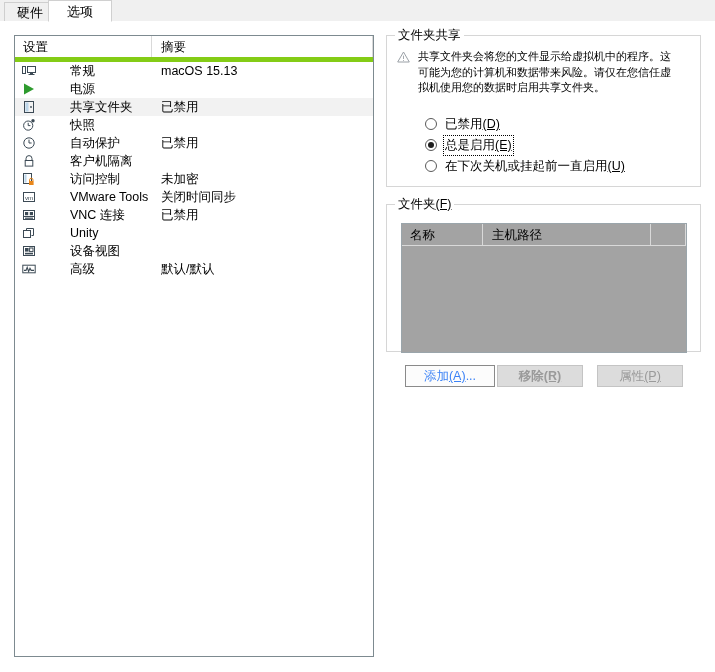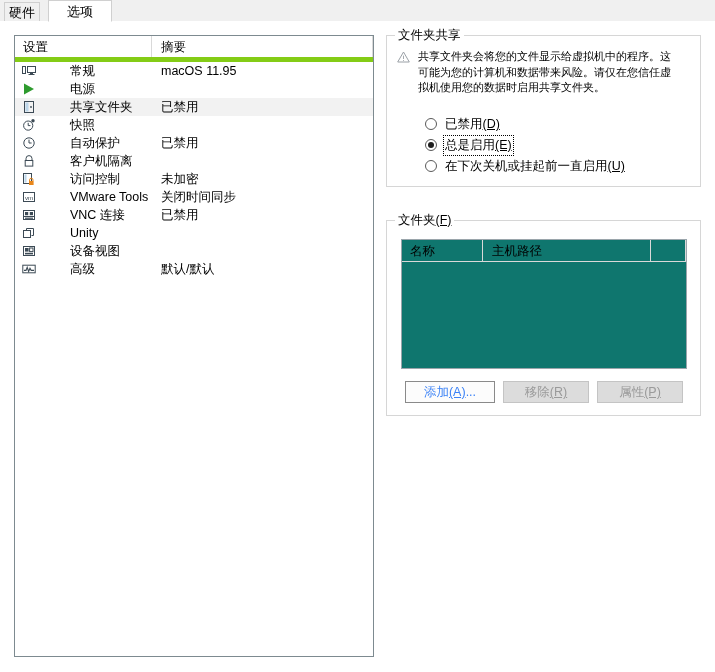--- a/index.html
+++ b/index.html
@@ -20,21 +20,21 @@
   .tabstrip {
     position: absolute;
     left: 0; top: 0;
     width: 715px; height: 22px;
   }
   .tab {
     position: absolute;
     top: 2px;
     height: 20px;
     line-height: 19px;
-    padding: 0 4px;
+    padding: 0 12px;
     font-size: 13px;
     background: #f0f0f0;
     border: 1px solid #d0d0d0;
     border-bottom: none;
     box-sizing: border-box;
     text-align: center;
     color: #000;
   }
   .tab.inactive {
     left: 4px;
@@ -145,21 +145,21 @@
   }
   .groupbox > .gb-title {
     position: absolute;
     left: 8px; top: -8px;
     background: #ffffff;
     padding: 0 3px;
     font-size: 12.5px;
     line-height: 14px;
   }
   #gb-sharing { height: 152px; }
-  #gb-folders { margin-top: 33px; height: 196px; }
+  #gb-folders { margin-top: 17px; height: 148px; }
 
   .warn-wrap {
     position: absolute;
     left: 10px; top: 13px;
     width: 290px;
   }
   .warn-icon {
     position: absolute;
     left: 0; top: 2px;
     width: 13px; height: 12px;
@@ -209,21 +209,21 @@
     outline-offset: -1px;
   }
   .mn { text-decoration: underline; }
 
   
   .ftable {
     position: absolute;
     left: 14px; top: 18px;
     width: 286px; height: 130px;
     border: 1px solid #9aa5ab;
-    background: #0f766e;
+    background: #a3a3a3;
     box-sizing: border-box;
   }
   .ftable-head {
     position: relative;
     height: 21px;
     border-bottom: 1px solid #d9d9d9;
   }
   .fth {
     position: absolute;
     top: 3px;
@@ -263,21 +263,21 @@
     left: 0;
     width: 90px;
     background: #fcfcfc;
     border-color: #8a8a8a;
   }
   .btn.disabled {
     background: #dcdcdc;
     border-color: #c4c4c4;
     color: #9a9a9a;
   }
-  .btn.b2 { left: 98px; width: 86px; }
+  .btn.b2 { left: 92px; width: 86px; font-weight: bold; }
   .btn.b3 { left: 192px; width: 86px; }
 </style>
 </head>
 <body>
 
 <div class="tabstrip">
   <div class="tab inactive">
     <span>硬件</span>
   </div>
   <div class="tab active">
@@ -297,21 +297,21 @@
     </div>
     <div class="rows" id="settings-rows">
         <div class="row">
           <span class="icon"><svg width="14" height="14" viewBox="0 0 14 14">
               <rect x="0.5" y="2.5" width="3" height="7" fill="none" stroke="#3c4a55"></rect>
                 <rect x="5.5" y="2.5" width="8" height="6" fill="none" stroke="#3c4a55"></rect>
                 <rect x="8" y="9" width="3" height="1" fill="#3c4a55"></rect>
                 <rect x="6.5" y="10" width="6" height="1" fill="#3c4a55"></rect>
             </svg></span>
           <span class="label">常规</span>
-          <span class="summary">macOS 11.95</span>
+          <span class="summary">macOS 15.13</span>
         </div>
         <div class="row">
           <span class="icon"><svg width="14" height="14" viewBox="0 0 14 14">
               <path d="M2 1.5 L12 7 L2 12.5 Z" fill="#2e9b2e"></path>
             </svg></span>
           <span class="label">电源</span>
           <span class="summary"></span>
         </div>
         <div class="row selected">
           <span class="icon"><svg width="14" height="14" viewBox="0 0 14 14">

